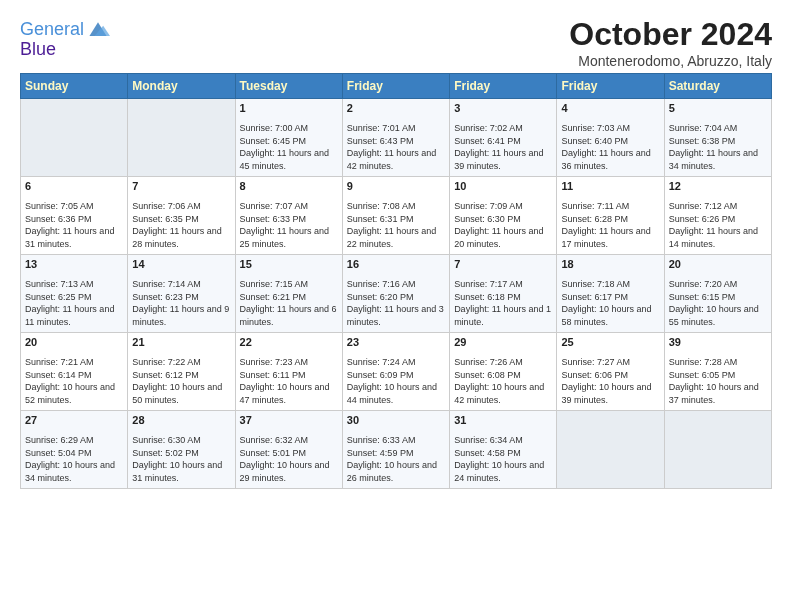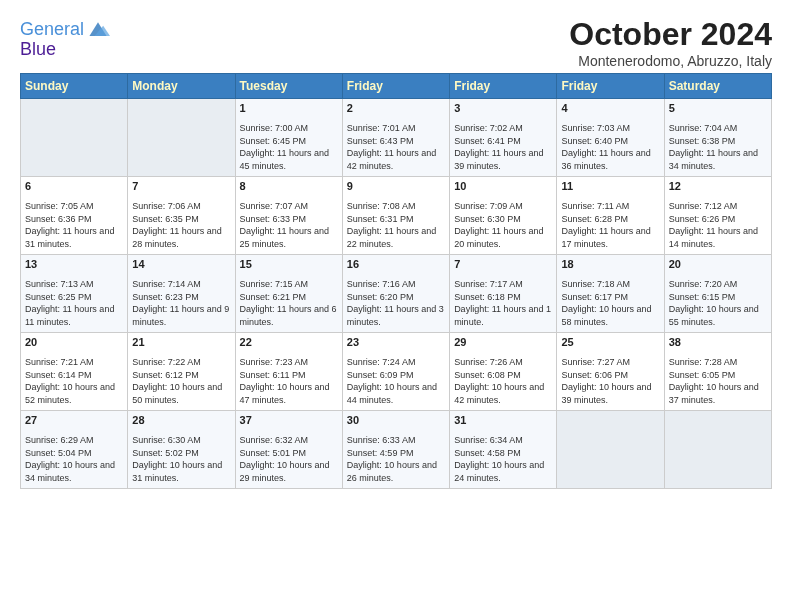--- a/index.html
+++ b/index.html
@@ -234,21 +234,21 @@
           </td>
           <td>
             <span class="day-number">29</span>
             <div class="day-detail">Sunrise: 7:26 AM<br>Sunset: 6:08 PM<br>Daylight: 10 hours and 42 minutes.</div>
           </td>
           <td>
             <span class="day-number">25</span>
             <div class="day-detail">Sunrise: 7:27 AM<br>Sunset: 6:06 PM<br>Daylight: 10 hours and 39 minutes.</div>
           </td>
           <td>
-            <span class="day-number">38</span>
+            <span class="day-number">39</span>
             <div class="day-detail">Sunrise: 7:28 AM<br>Sunset: 6:05 PM<br>Daylight: 10 hours and 37 minutes.</div>
           </td>
         </tr>
         <tr>
           <td>
             <span class="day-number">27</span>
             <div class="day-detail">Sunrise: 6:29 AM<br>Sunset: 5:04 PM<br>Daylight: 10 hours and 34 minutes.</div>
           </td>
           <td>
             <span class="day-number">28</span>

